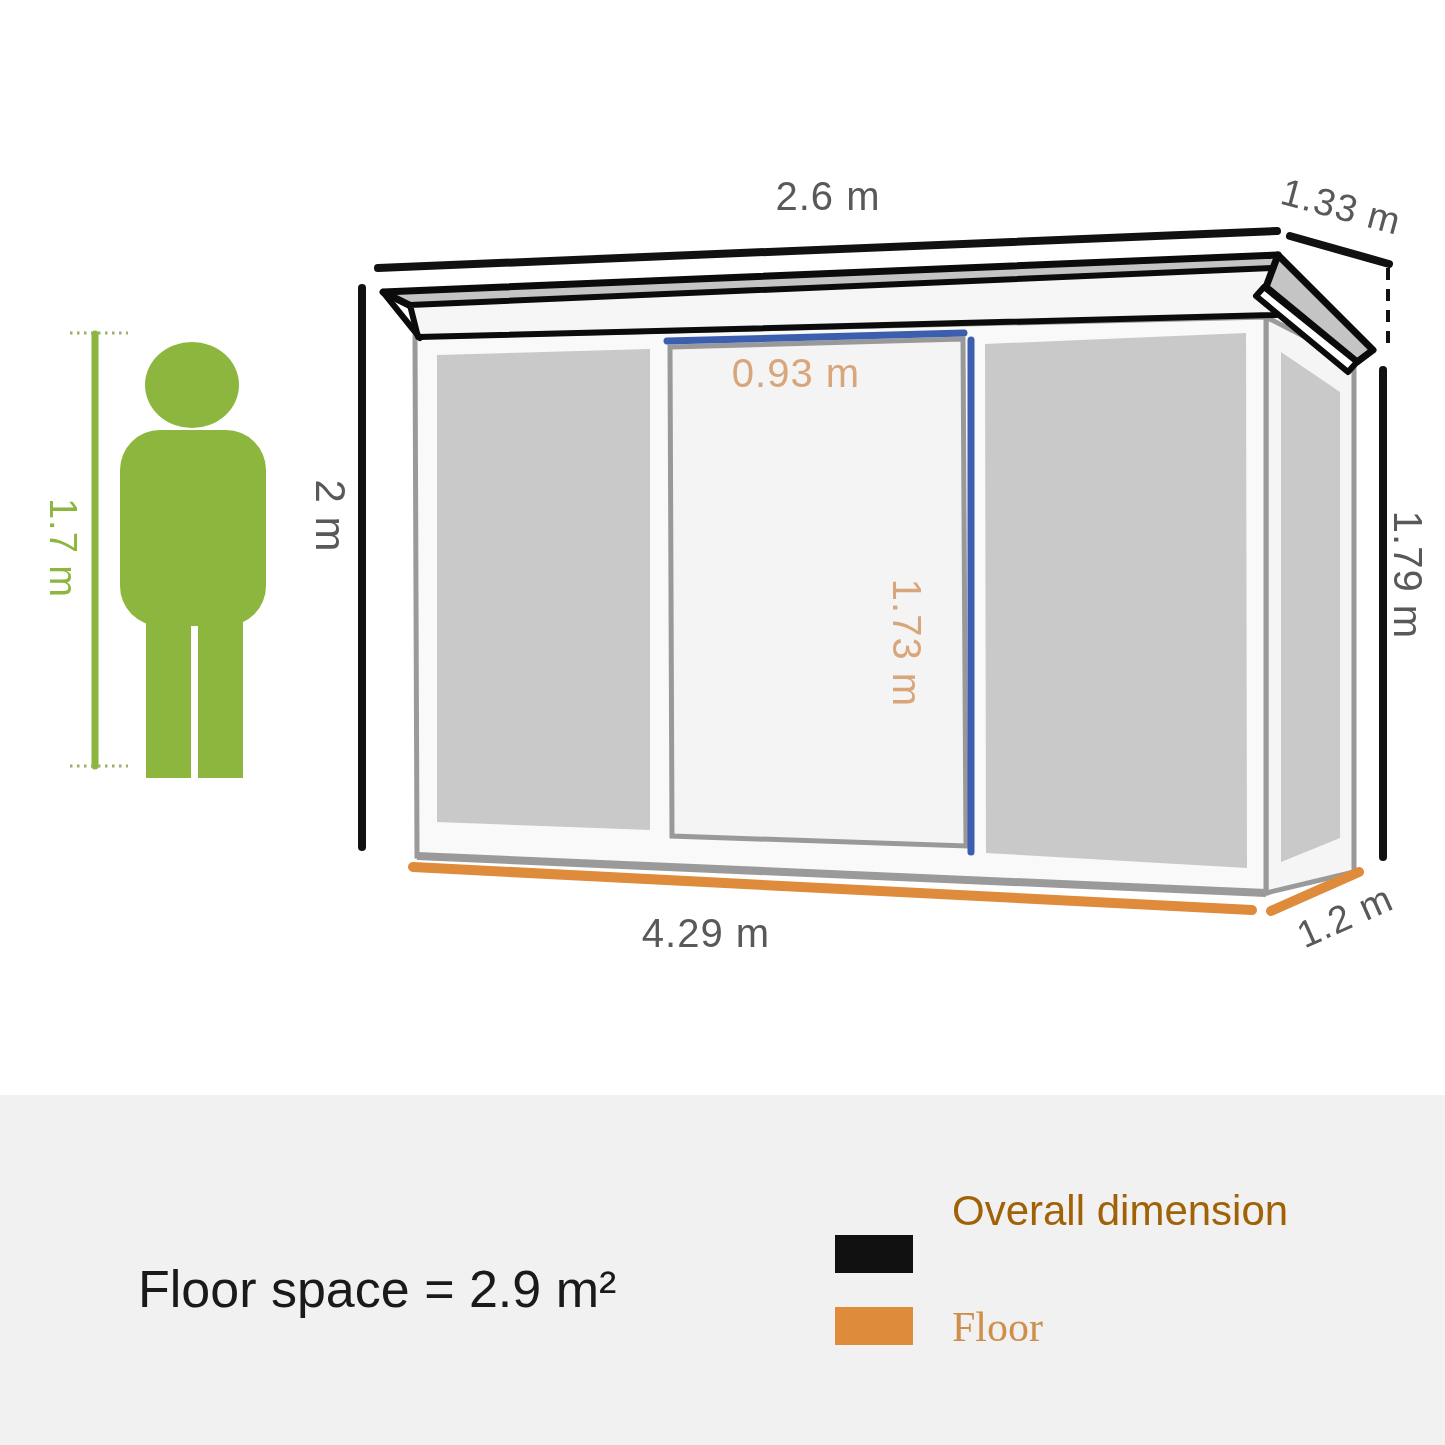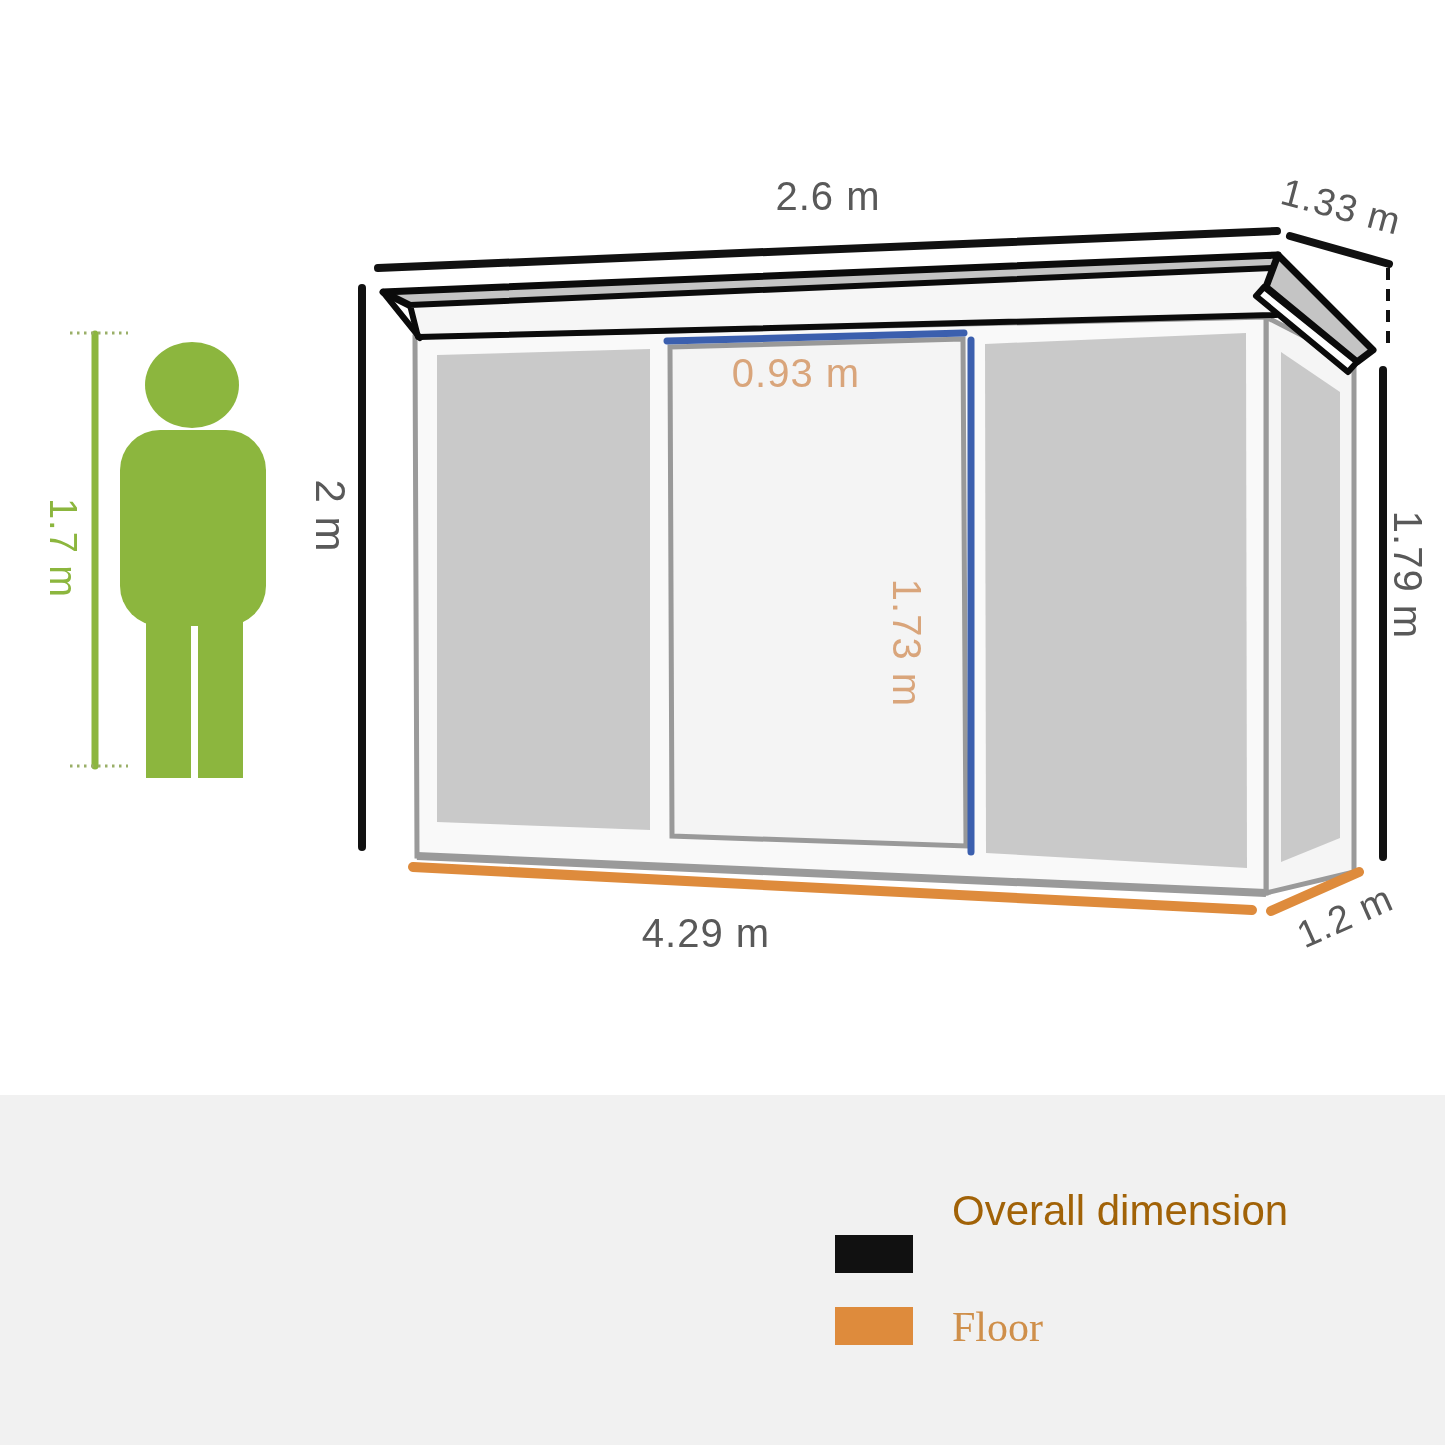--- a/index.html
+++ b/index.html
@@ -104,20 +104,21 @@
   <div class="dim-label door-dim" style="left:796px;top:373px;">0.93 m</div>
 
   <div class="dim-label door-dim rot90" style="left:906px;top:643px;">1.73 m</div>
 
   <div class="dim-label" style="left:706px;top:933px;">4.29 m</div>
 
   <div class="dim-label rotm24" style="left:1345px;top:917px;font-size:38px;">1.2 m</div>
 
   <div class="dim-label person-dim rot90" style="left:62px;top:548px;">1.7 m</div>
 
+  <div class="floor-space">Floor space = 2.9 m²</div>
 
   <div class="legend-swatch swatch-black"></div>
   <div class="legend-label legend-label-overall">Overall dimension</div>
 
   <div class="legend-swatch swatch-orange"></div>
   <div class="legend-label legend-label-floor">Floor</div>
 
 </div>
 
 </body></html>

